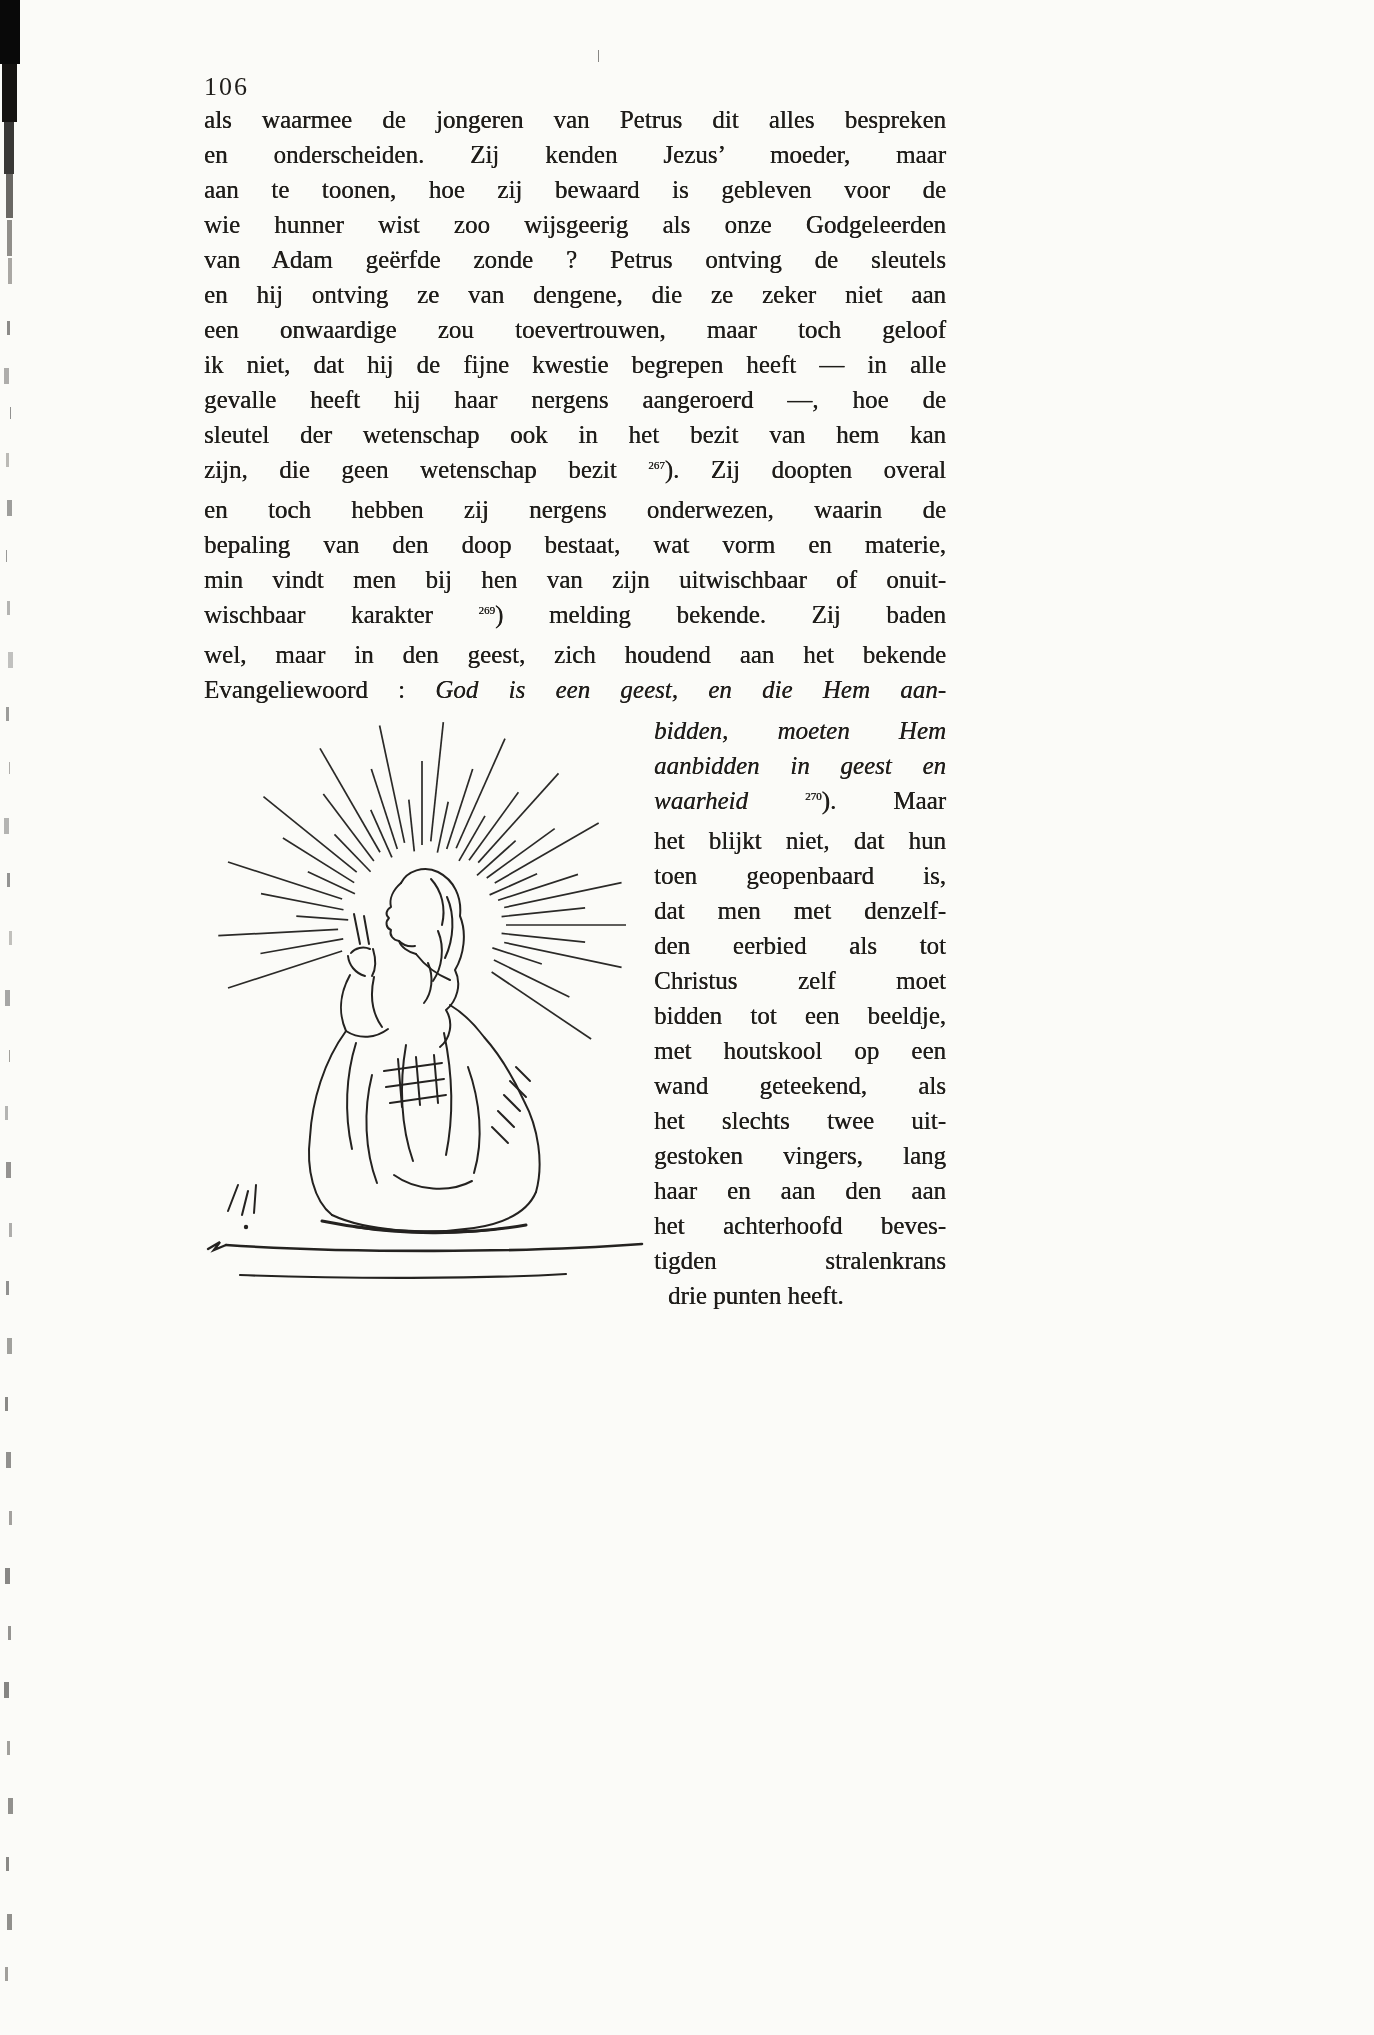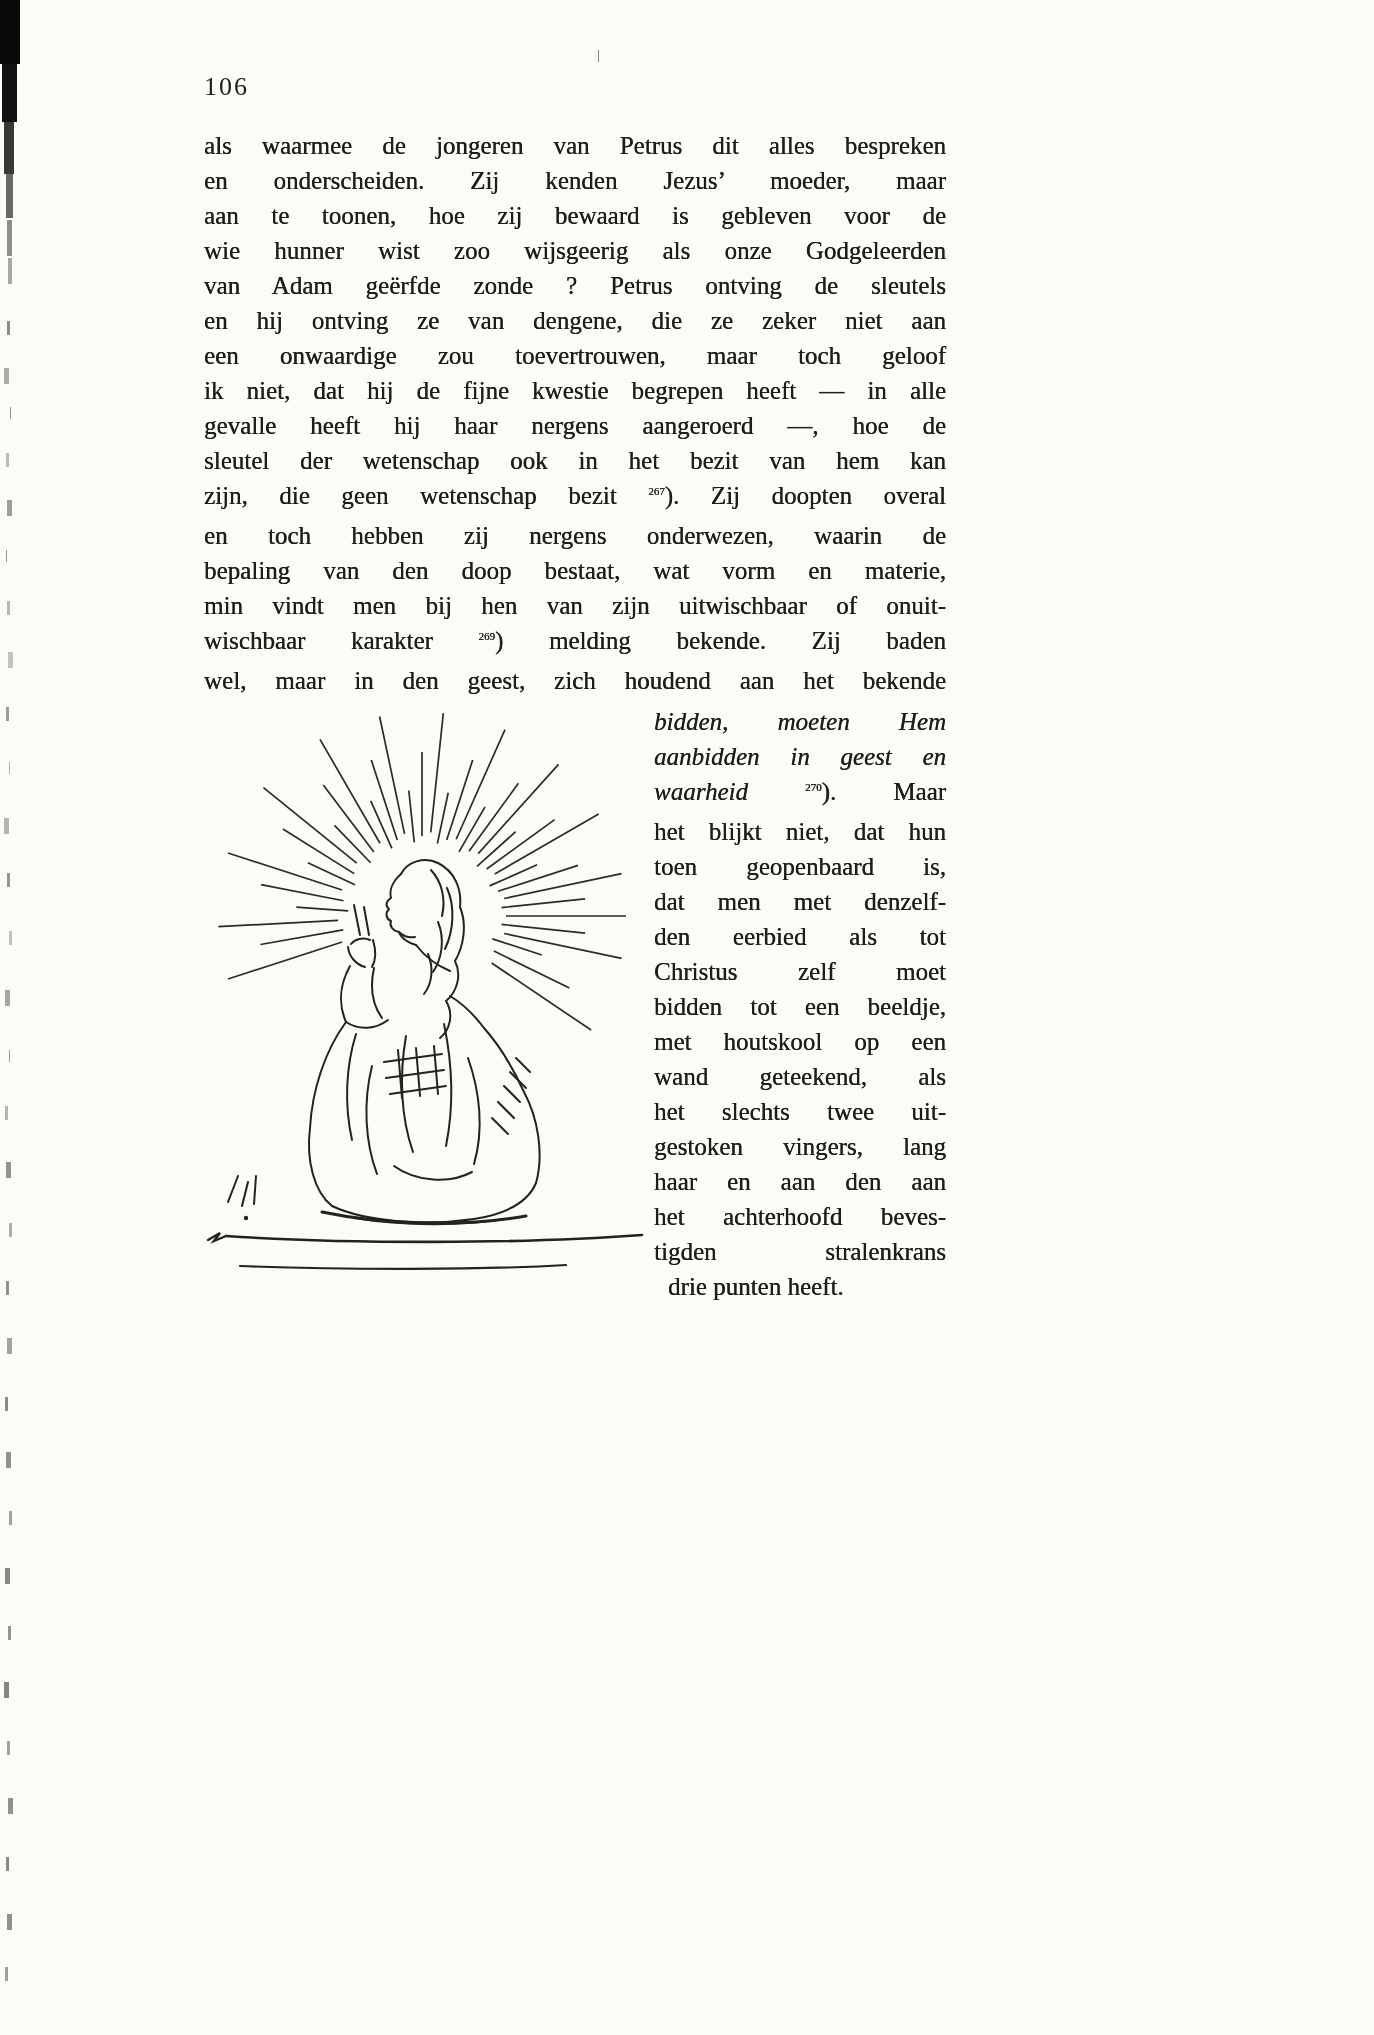--- a/index.html
+++ b/index.html
@@ -4,21 +4,21 @@
 <style>
   * { margin:0; padding:0; box-sizing:border-box; }
   html,body { background:#fbfbf8; }
   .page {
     position:relative; width:1374px; height:2035px;
     background:#fbfbf8; overflow:hidden;
     font-family:"Liberation Serif","DejaVu Serif",serif;
     color:#1f1d1a;
   }
   .content { position:absolute; left:204px; top:72px; width:742px; }
-  .page-number { font-size:26px; line-height:30px; letter-spacing:2px; margin-bottom:26px; }
+  .page-number { font-size:26px; line-height:30px; letter-spacing:2px; }
   .textblock { font-size:25px; text-shadow:0.3px 0 0 currentColor; }
   .line { line-height:35px; text-align:justify; text-align-last:justify; }
   .sup { font-size:11px; position:relative; top:-9px; }
   .it { font-style:italic; }
   .row { display:flex; margin-top:6px; }
   .art { width:446px; height:575px; flex:none; }
   .col { width:292px; margin-left:4px; }
   .flush-left { text-align-last:left;margin-left:14px; }
   
   .edge-b1 { position:absolute; left:0; top:0; width:20px; height:64px; background:#090909; }
@@ -76,20 +76,21 @@
       <div class="line">een onwaardige zou toevertrouwen, maar toch geloof</div>
       <div class="line">ik niet, dat hij de fijne kwestie begrepen heeft — in alle</div>
       <div class="line">gevalle heeft hij haar nergens aangeroerd —, hoe de</div>
       <div class="line">sleutel der wetenschap ook in het bezit van hem kan</div>
       <div class="line"><span>zijn, die geen wetenschap bezit</span> <span class="sup">267</span><span>). Zij doopten overal</span></div>
       <div class="line">en toch hebben zij nergens onderwezen, waarin de</div>
       <div class="line">bepaling van den doop bestaat, wat vorm en materie,</div>
       <div class="line">min vindt men bij hen van zijn uitwischbaar of onuit-</div>
       <div class="line"><span>wischbaar karakter</span> <span class="sup">269</span><span>) melding bekende. Zij baden</span></div>
       <div class="line">wel, maar in den geest, zich houdend aan het bekende</div>
+      <div class="line"><span>Evangeliewoord :</span> <span class="it">God is een geest, en die Hem aan-</span></div>
 
       <div class="row">
 
         <svg class="art" viewBox="0 0 446 575" aria-hidden="true">
           <defs>
             <line id="rayL" x1="218" y1="8" x2="218" y2="128"></line>
             <line id="rayM" x1="218" y1="48" x2="218" y2="132"></line>
             <line id="rayS" x1="218" y1="86" x2="218" y2="138"></line>
           </defs>
           <g stroke="#2b2a28" stroke-width="1.7">

